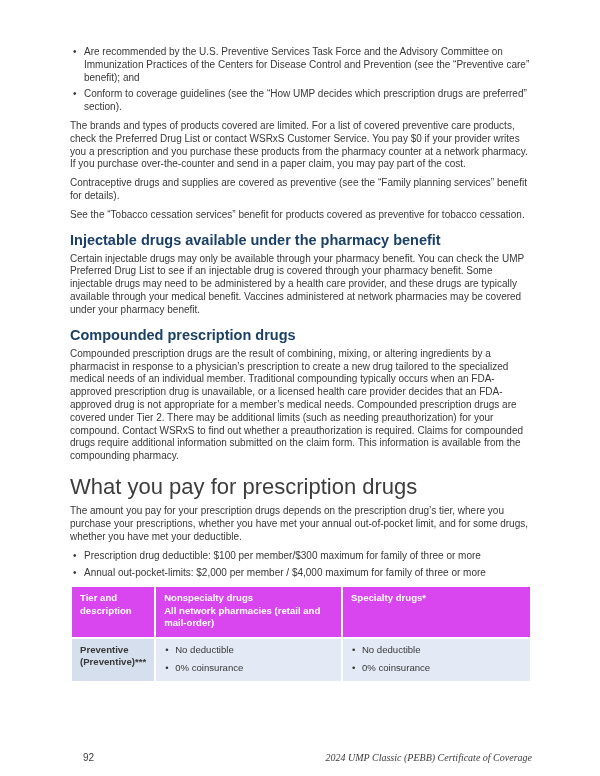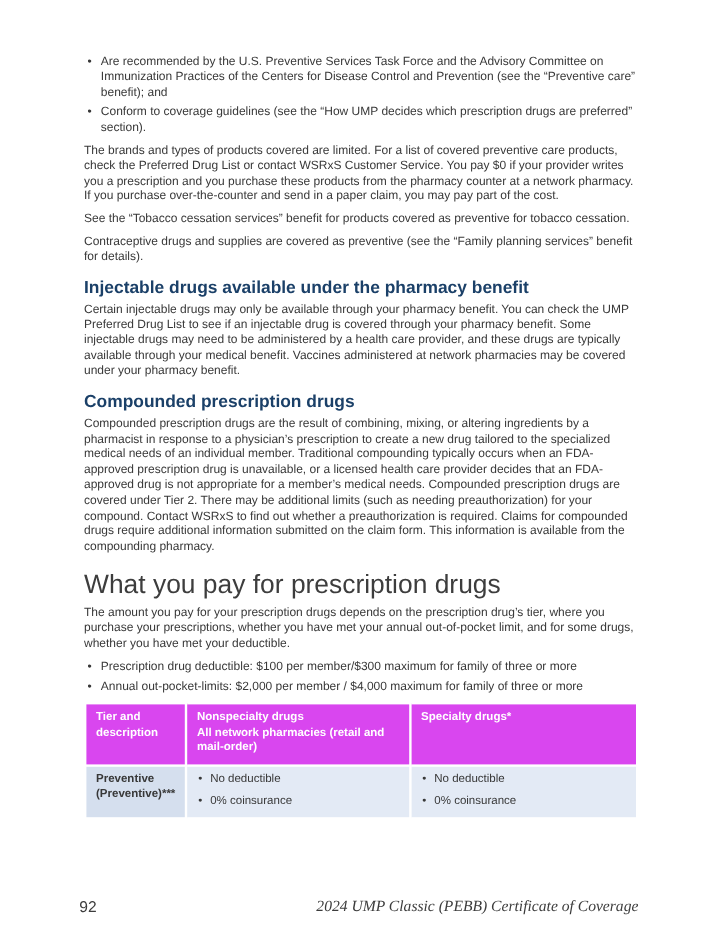--- a/index.html
+++ b/index.html
@@ -41,42 +41,42 @@
   }
   .drug-table td { padding:5px 8px 7px; }
   td.tier-cell { background:#d5dfee; font-weight:700; }
   td.data-cell { background:#e3eaf5; }
   .cell-bullets { list-style:none; }
   .cell-bullets li { position:relative; padding-left:11px; margin-bottom:6px; }
   .cell-bullets li:last-child { margin-bottom:0; }
   .cell-bullets li::before { content:"\2022"; position:absolute; left:1px; top:0; }
   .cell-bullets li.bold { font-weight:700; }
   .footer {
-    position:absolute; left:66px; right:68px; bottom:13px;
+    position:absolute; left:83px; right:68px; bottom:13px;
     display:flex; justify-content:space-between; align-items:center;
-    font-size:13px; color:#3c3c3c;
+    font-size:10px; color:#3c3c3c;
   }
   .footer .doc-title { font-style:italic;font-family:Liberation Serif, serif; }
 </style>
 </head>
 <body>
 
 <div class="page">
 
 
   <ul class="bullets">
     <li>Are recommended by the U.S. Preventive Services Task Force and the Advisory Committee on Immunization Practices of the Centers for Disease Control and Prevention (see the “Preventive care” benefit); and</li>
     <li>Conform to coverage guidelines (see the “How UMP decides which prescription drugs are preferred” section).</li>
   </ul>
 
   <p>The brands and types of products covered are limited. For a list of covered preventive care products, check the Preferred Drug List or contact WSRxS Customer Service. You pay $0 if your provider writes you a prescription and you purchase these products from the pharmacy counter at a network pharmacy. If you purchase over-the-counter and send in a paper claim, you may pay part of the cost.</p>
 
+  <p>Contraceptive drugs and supplies are covered as preventive (see the “Family planning services” benefit for details).</p>
+
   <p>See the “Tobacco cessation services” benefit for products covered as preventive for tobacco cessation.</p>
-
-  <p>Contraceptive drugs and supplies are covered as preventive (see the “Family planning services” benefit for details).</p>
 
   <h2 class="section">Injectable drugs available under the pharmacy benefit</h2>
 
   <p>Certain injectable drugs may only be available through your pharmacy benefit. You can check the UMP Preferred Drug List to see if an injectable drug is covered through your pharmacy benefit. Some injectable drugs may need to be administered by a health care provider, and these drugs are typically available through your medical benefit. Vaccines administered at network pharmacies may be covered under your pharmacy benefit.</p>
 
   <h2 class="section">Compounded prescription drugs</h2>
 
   <p>Compounded prescription drugs are the result of combining, mixing, or altering ingredients by a pharmacist in response to a physician’s prescription to create a new drug tailored to the specialized medical needs of an individual member. Traditional compounding typically occurs when an FDA-approved prescription drug is unavailable, or a licensed health care provider decides that an FDA-approved drug is not appropriate for a member’s medical needs. Compounded prescription drugs are covered under Tier 2. There may be additional limits (such as needing preauthorization) for your compound. Contact WSRxS to find out whether a preauthorization is required. Claims for compounded drugs require additional information submitted on the claim form. This information is available from the compounding pharmacy.</p>
 
   <h1 class="major">What you pay for prescription drugs</h1>

